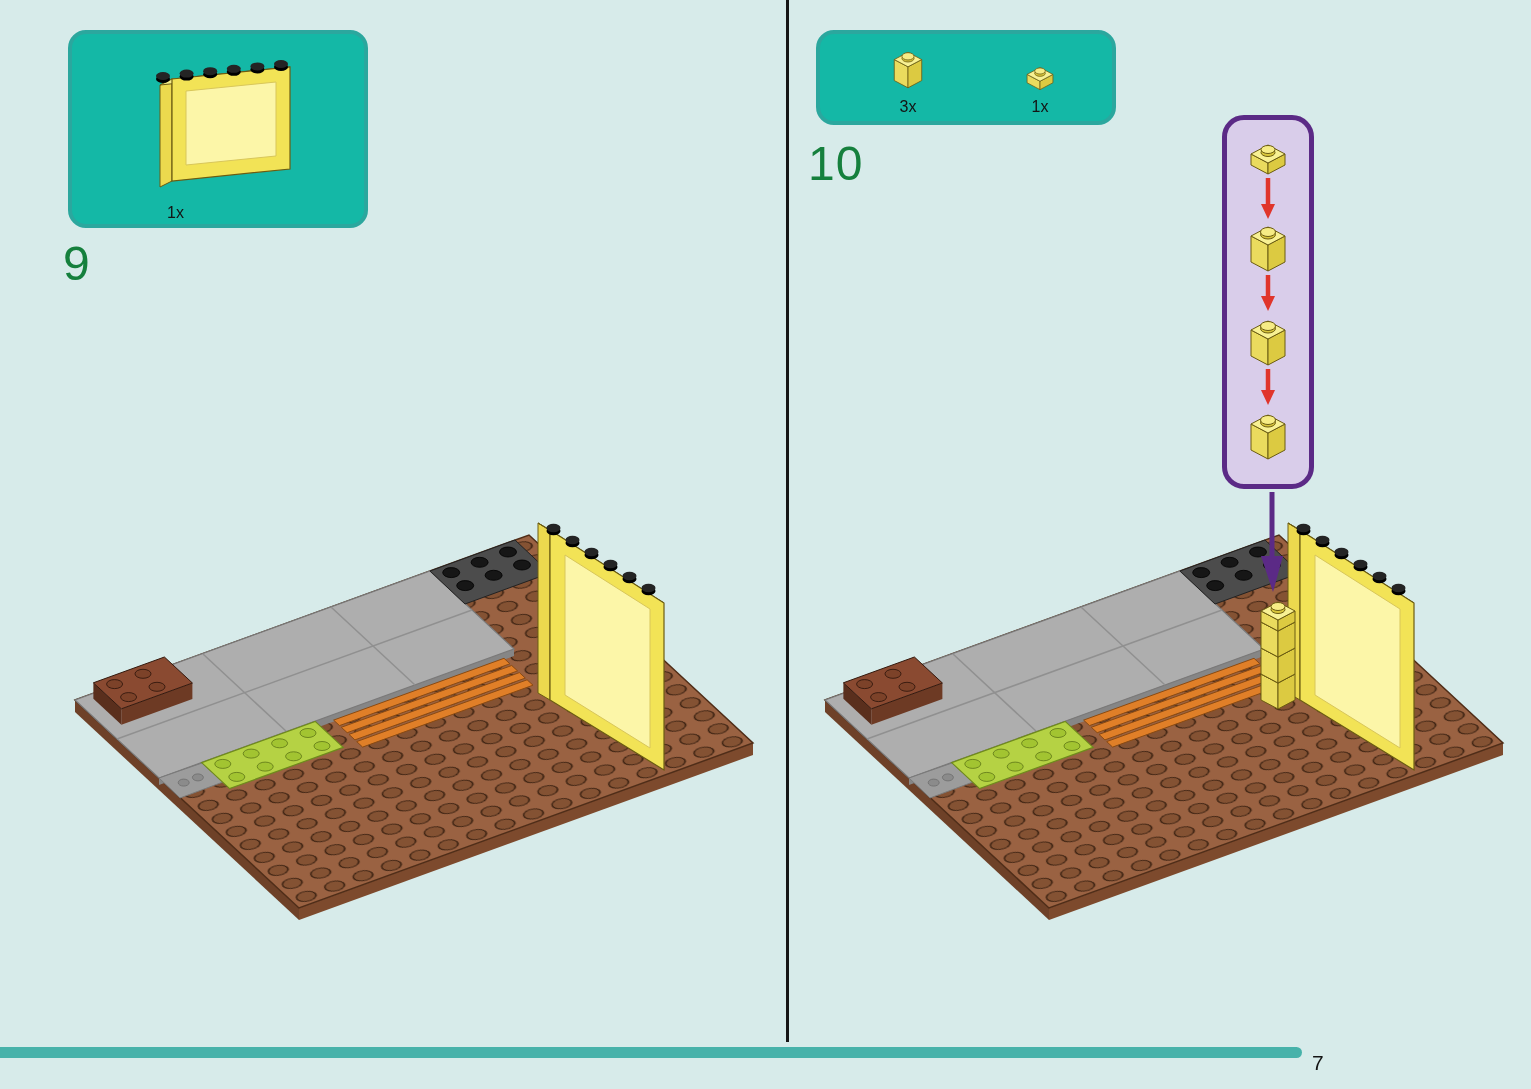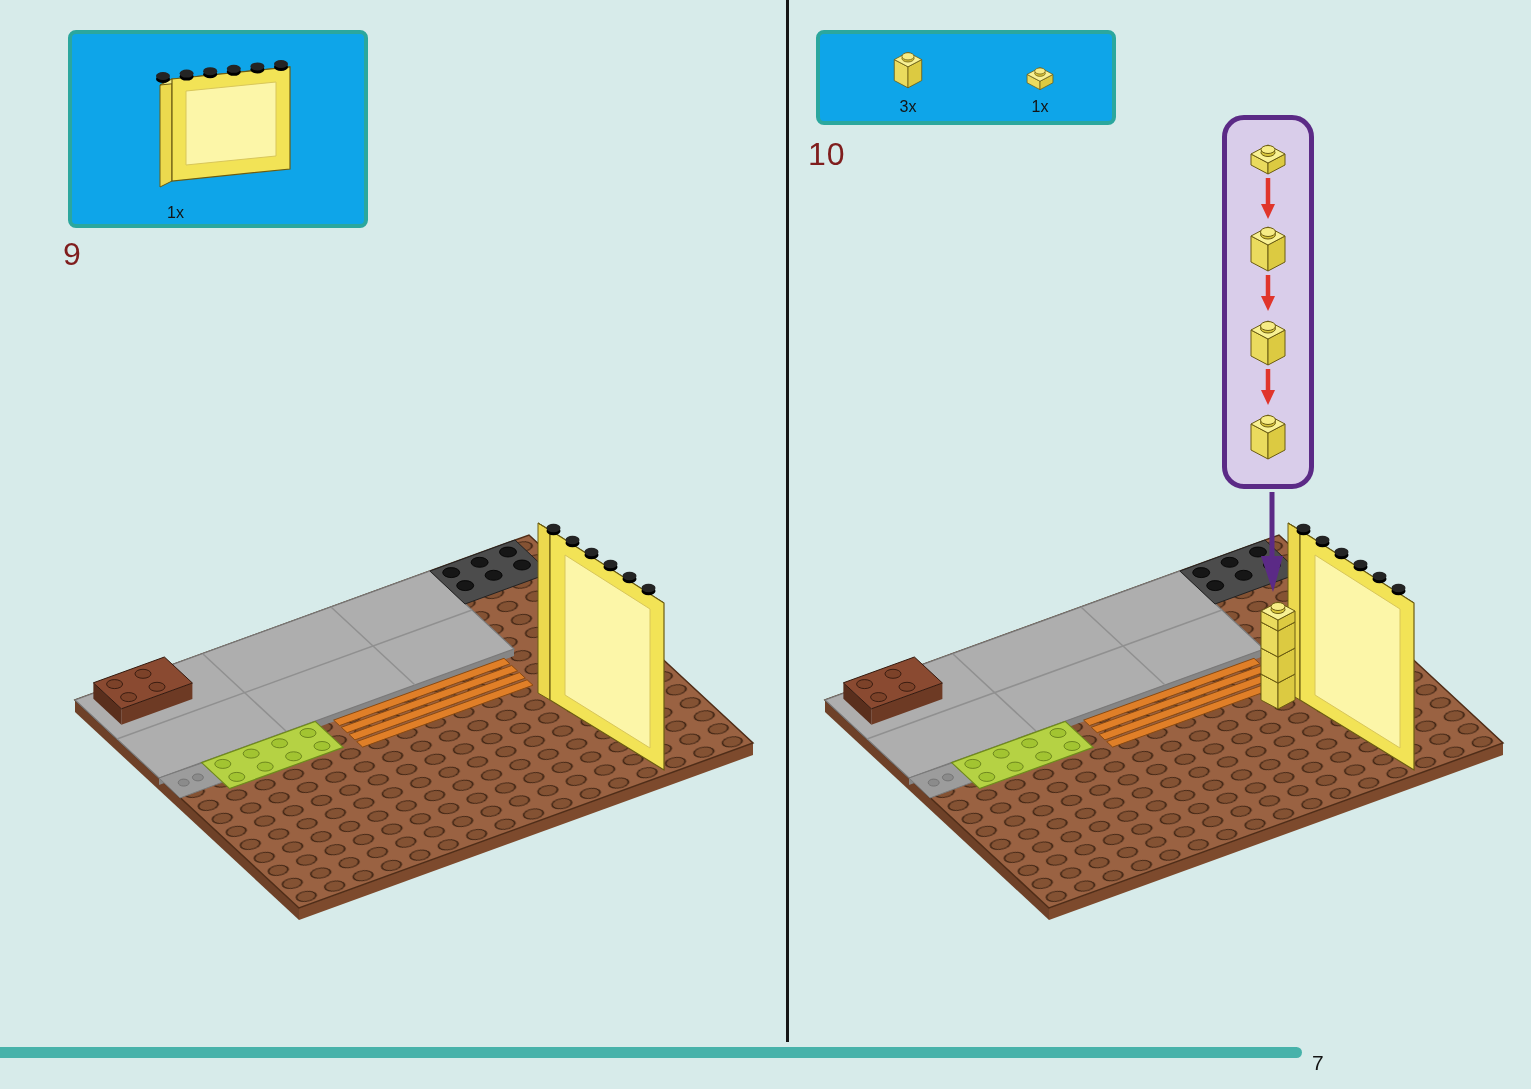--- a/index.html
+++ b/index.html
@@ -1,26 +1,26 @@
 <!DOCTYPE html>
 <html><head>
 <meta charset="utf-8">
 <style>
   *{margin:0;padding:0;box-sizing:border-box}
   html,body{width:1531px;height:1089px}
   body{font-family:"Liberation Sans",sans-serif;background:#d7ebea;position:relative;overflow:hidden}
   .page{position:absolute;inset:0;background:#d7ebea}
   .layer{position:absolute;left:0;top:0}
-  .parts-box{position:absolute;border:4px solid #2ba79e;border-radius:8px;background:#0ea5e9}
+  .parts-box{position:absolute;border:4px solid #2ba79e;border-radius:18px;background:#14b8a6}
   .box9{left:68px;top:30px;width:300px;height:198px}
   .box10{left:816px;top:30px;width:300px;height:95px;display:flex;align-items:center;padding-left:42px;gap:40px}
   .part-cell{display:flex;flex-direction:column;align-items:center;justify-content:flex-end;height:76px;width:92px;gap:3px}
   .count{font-size:16px;color:#141414}
   .box9 .count{position:absolute;left:95px;top:170px}
-  .step-num{position:absolute;font-size:32px;color:#7f1d1d;letter-spacing:1px}
+  .step-num{position:absolute;font-size:48px;color:#15803d;letter-spacing:1px}
   .n9{left:63px;top:236px}
   .n10{left:808px;top:136px}
   .callout{position:absolute;left:1222px;top:115px;width:92px;height:374px;border:5px solid #5b2a86;border-radius:22px;background:#d9cdea}
   .divider{position:absolute;left:786px;top:0;width:3px;height:1042px;background:#161616}
   .footer-bar{position:absolute;left:0;top:1047px;width:1302px;height:11px;background:#47b2aa;border-radius:0 6px 6px 0}
   .page-num{position:absolute;left:1312px;top:1051px;font-size:21px;color:#141414}
 </style>
 </head>
 <body>
 

